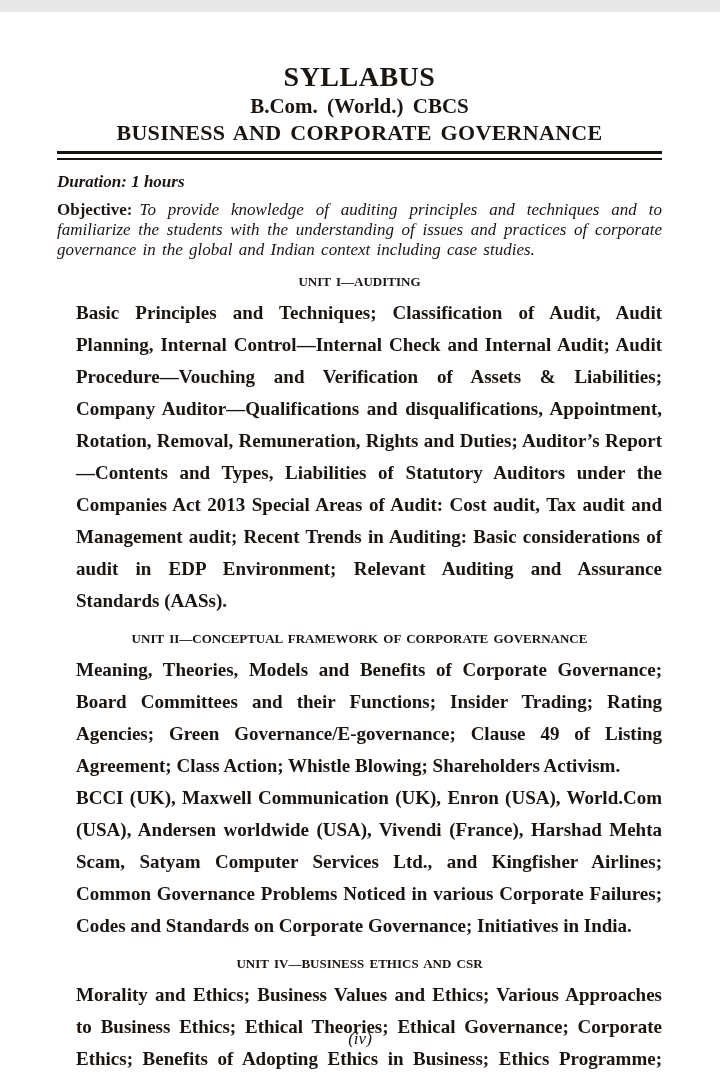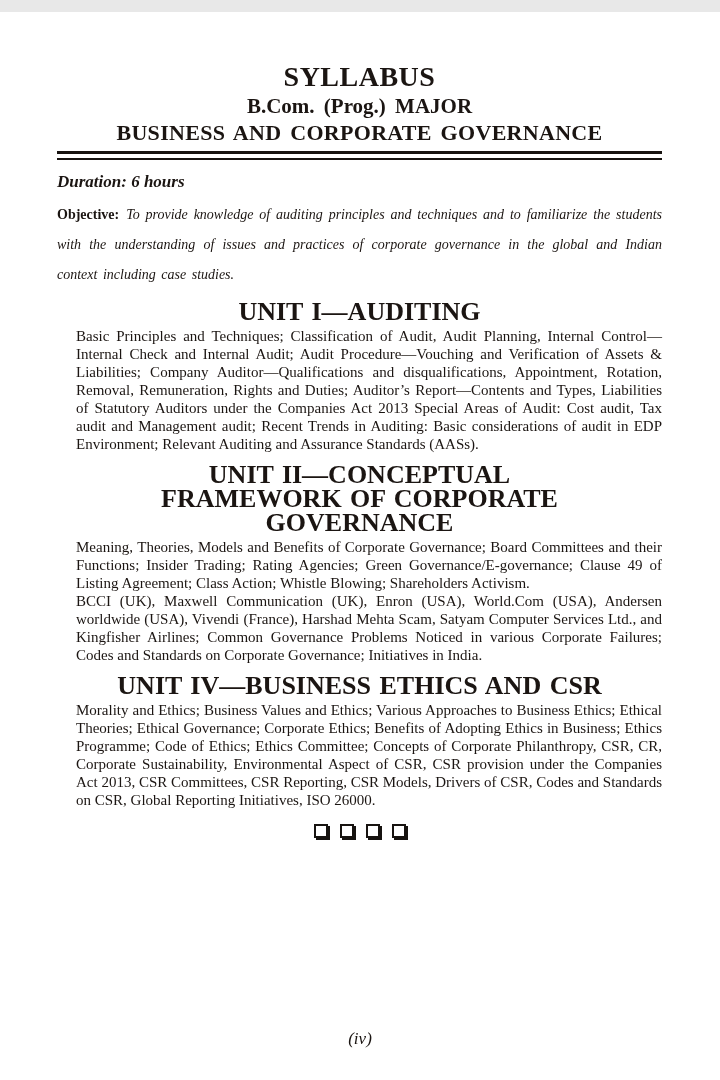--- a/index.html
+++ b/index.html
@@ -47,48 +47,49 @@
   }
   .duration {
     margin-top: 11px;
     font-size: 17px;
     line-height: 22px;
     font-weight: bold;
     font-style: italic;
   }
   .objective {
     margin: 7px 0 0 0;
-    font-size: 14px;
-    line-height: 30px;
+    font-size: 17px;
+    line-height: 20px;
     text-align: justify;
   }
   .objective .obj-label {
     font-weight: bold;
     font-style: normal;
     margin-right: 7px;
   }
   .objective .obj-text {
     font-style: italic;
     word-spacing: 2px;
   }
   .unit-head {
     margin: 10px auto 3px auto;
-    font-size: 26px;
+    font-size: 13px;
     line-height: 24px;
     font-weight: bold;
     text-align: center;
     word-spacing: 2px;
   }
   .unit-head.two-line { max-width: 470px; }
   .unit-body {
     margin: 0 0 0 0;
     padding-left: 19px;
-    font-size: 15px;
-    line-height: 18px;
+    font-size: 19px;
+    line-height: 32px;
     text-align: justify;
+    font-weight: bold;
   }
   .ornament {
     margin-top: 12px;
     text-align: center;
     height: 18px;
   }
   .ornament .square {
     display: inline-block;
     width: 10px;
     height: 10px;
@@ -108,26 +109,26 @@
     font-style: italic;
   }
 </style>
 </head>
 <body>
 
 <div class="page">
 
   <div class="header">
     <div class="title-main">SYLLABUS</div>
-    <div class="title-program">B.Com. (Prog.) MAJOR</div>
+    <div class="title-program">B.Com. (World.) CBCS</div>
     <div class="title-course">BUSINESS AND CORPORATE GOVERNANCE</div>
     <div class="double-rule"></div>
   </div>
 
-  <div class="duration">Duration: 6 hours</div>
+  <div class="duration">Duration: 1 hours</div>
 
   <p class="objective"><span class="obj-label">Objective:</span><span class="obj-text">To provide knowledge of auditing principles and techniques and to familiarize the students with the understanding of issues and practices of corporate governance in the global and Indian context including case studies.</span></p>
 
   <section>
     <h2 class="unit-head">UNIT I—AUDITING</h2>
     <p class="unit-body">Basic Principles and Techniques; Classification of Audit, Audit Planning, Internal Control—Internal Check and Internal Audit; Audit Procedure—Vouching and Verification of Assets &amp; Liabilities; Company Auditor—Qualifications and disqualifications, Appointment, Rotation, Removal, Remuneration, Rights and Duties; Auditor’s Report—Contents and Types, Liabilities of Statutory Auditors under the Companies Act 2013 Special Areas of Audit: Cost audit, Tax audit and Management audit; Recent Trends in Auditing: Basic considerations of audit in EDP Environment; Relevant Auditing and Assurance Standards (AASs).</p>
   </section>
 
   <section>
     <h2 class="unit-head two-line">UNIT II—CONCEPTUAL FRAMEWORK OF CORPORATE GOVERNANCE</h2>

